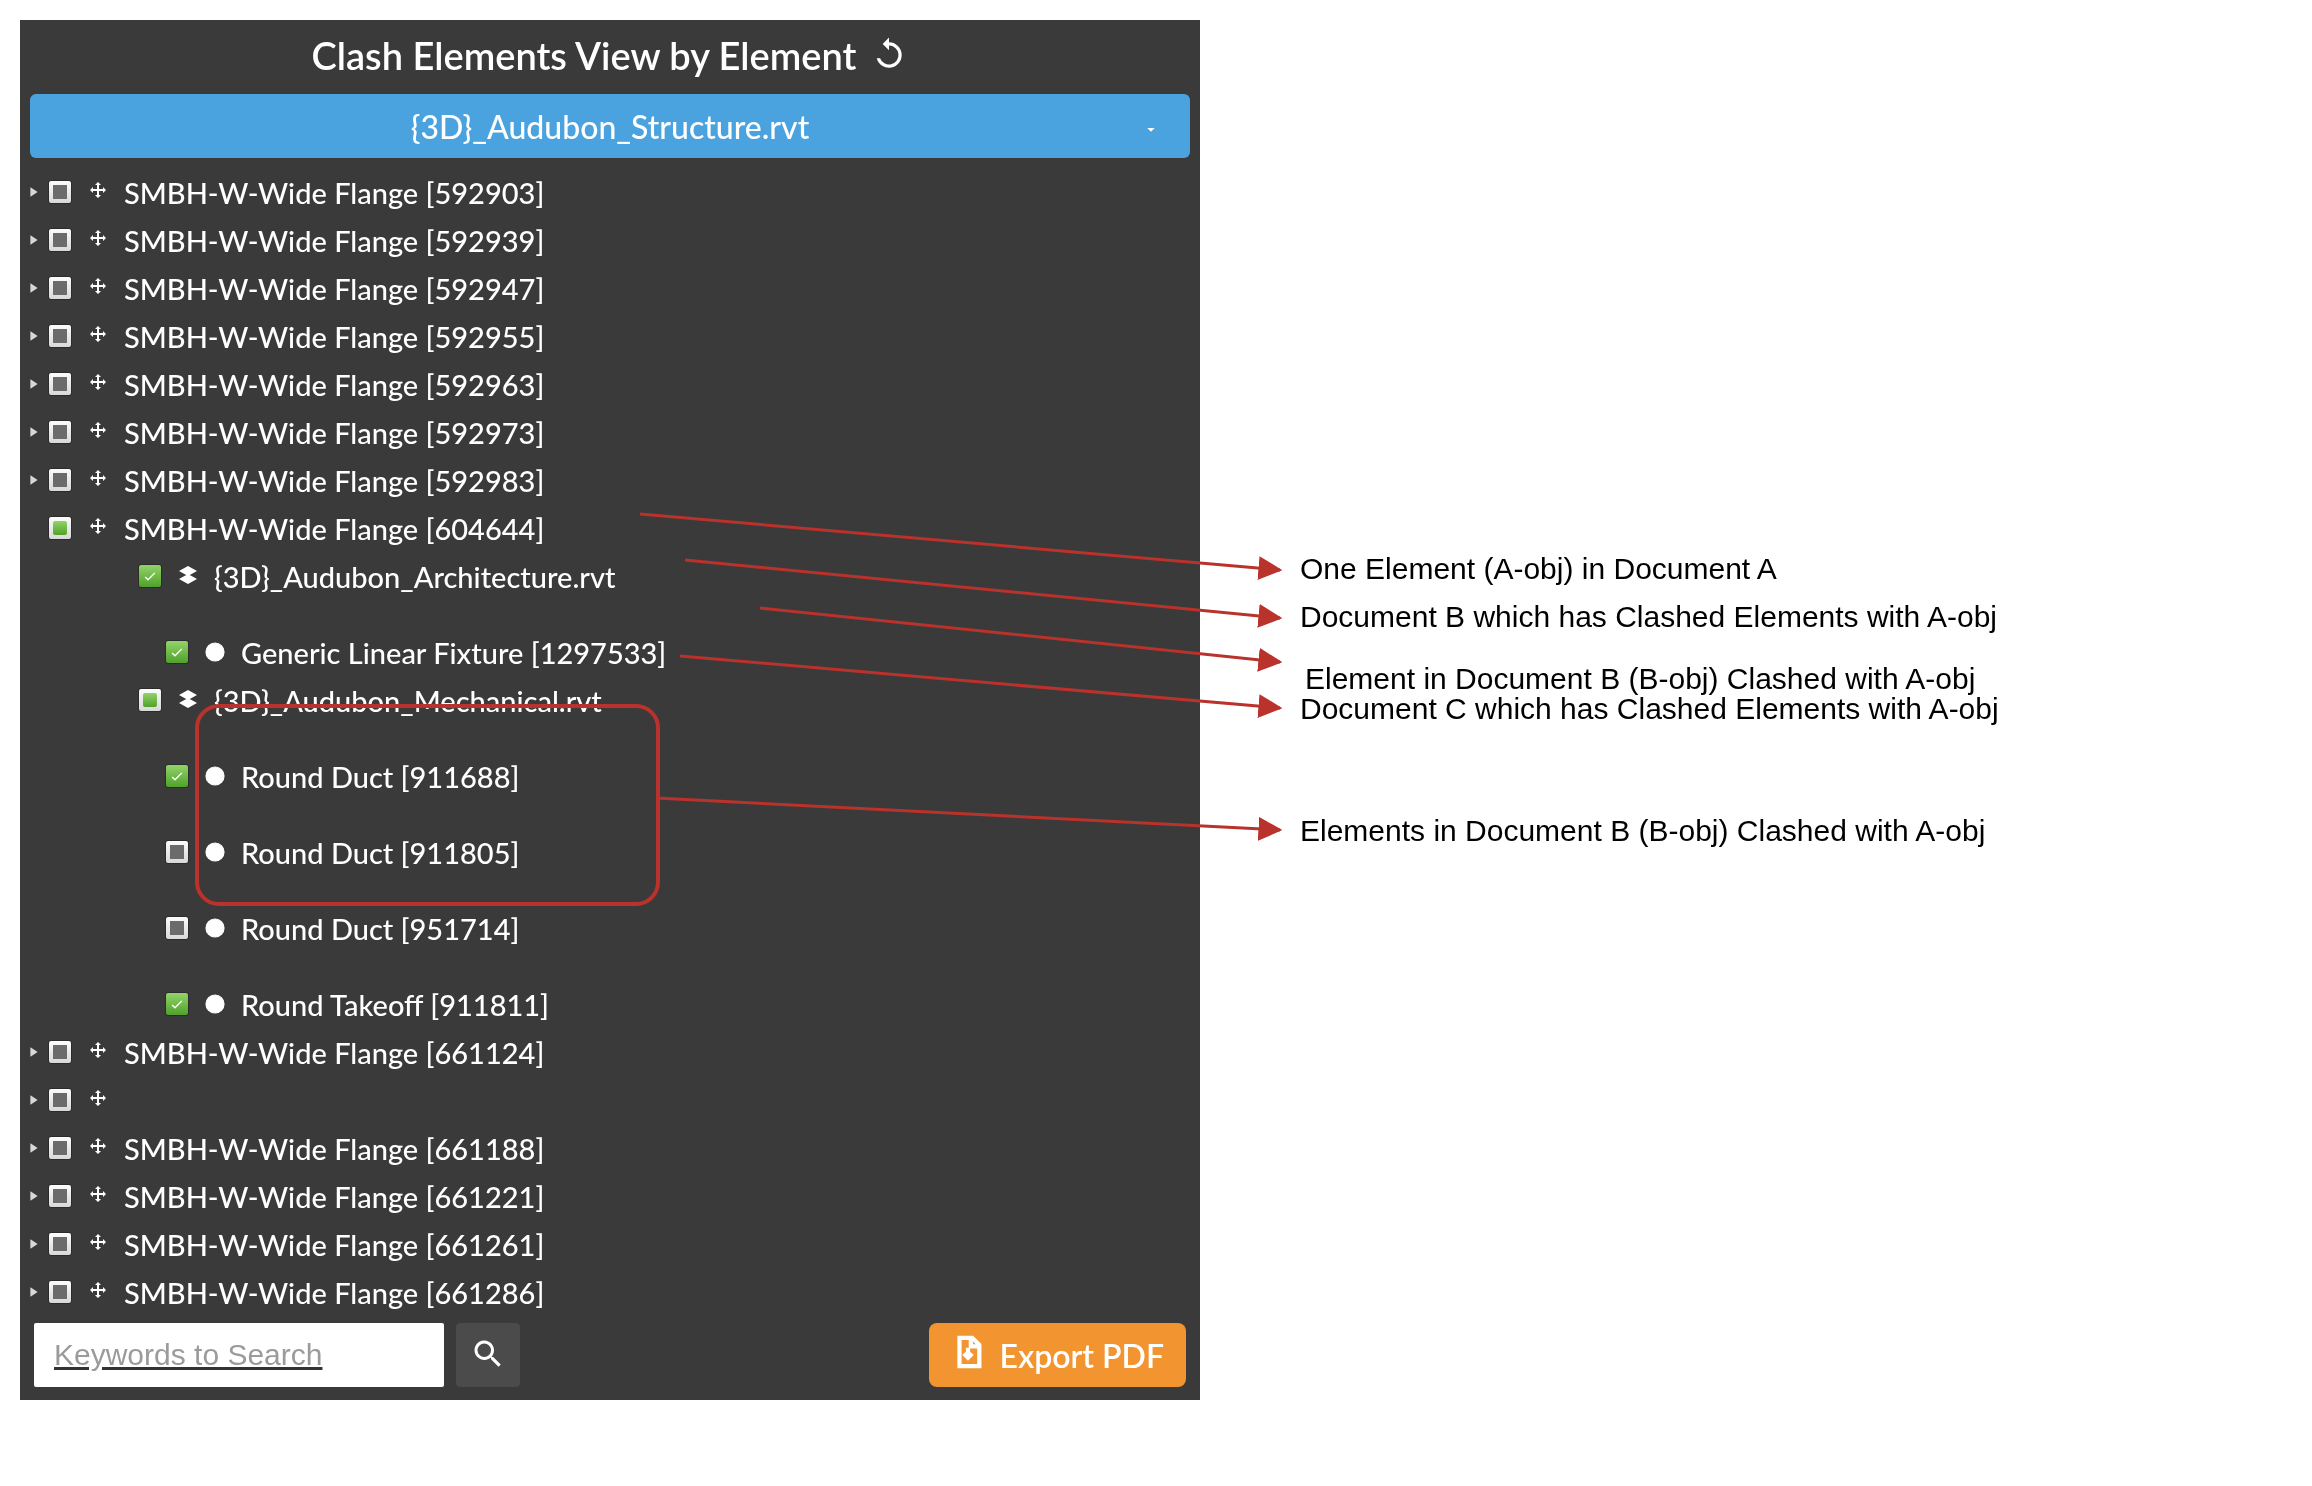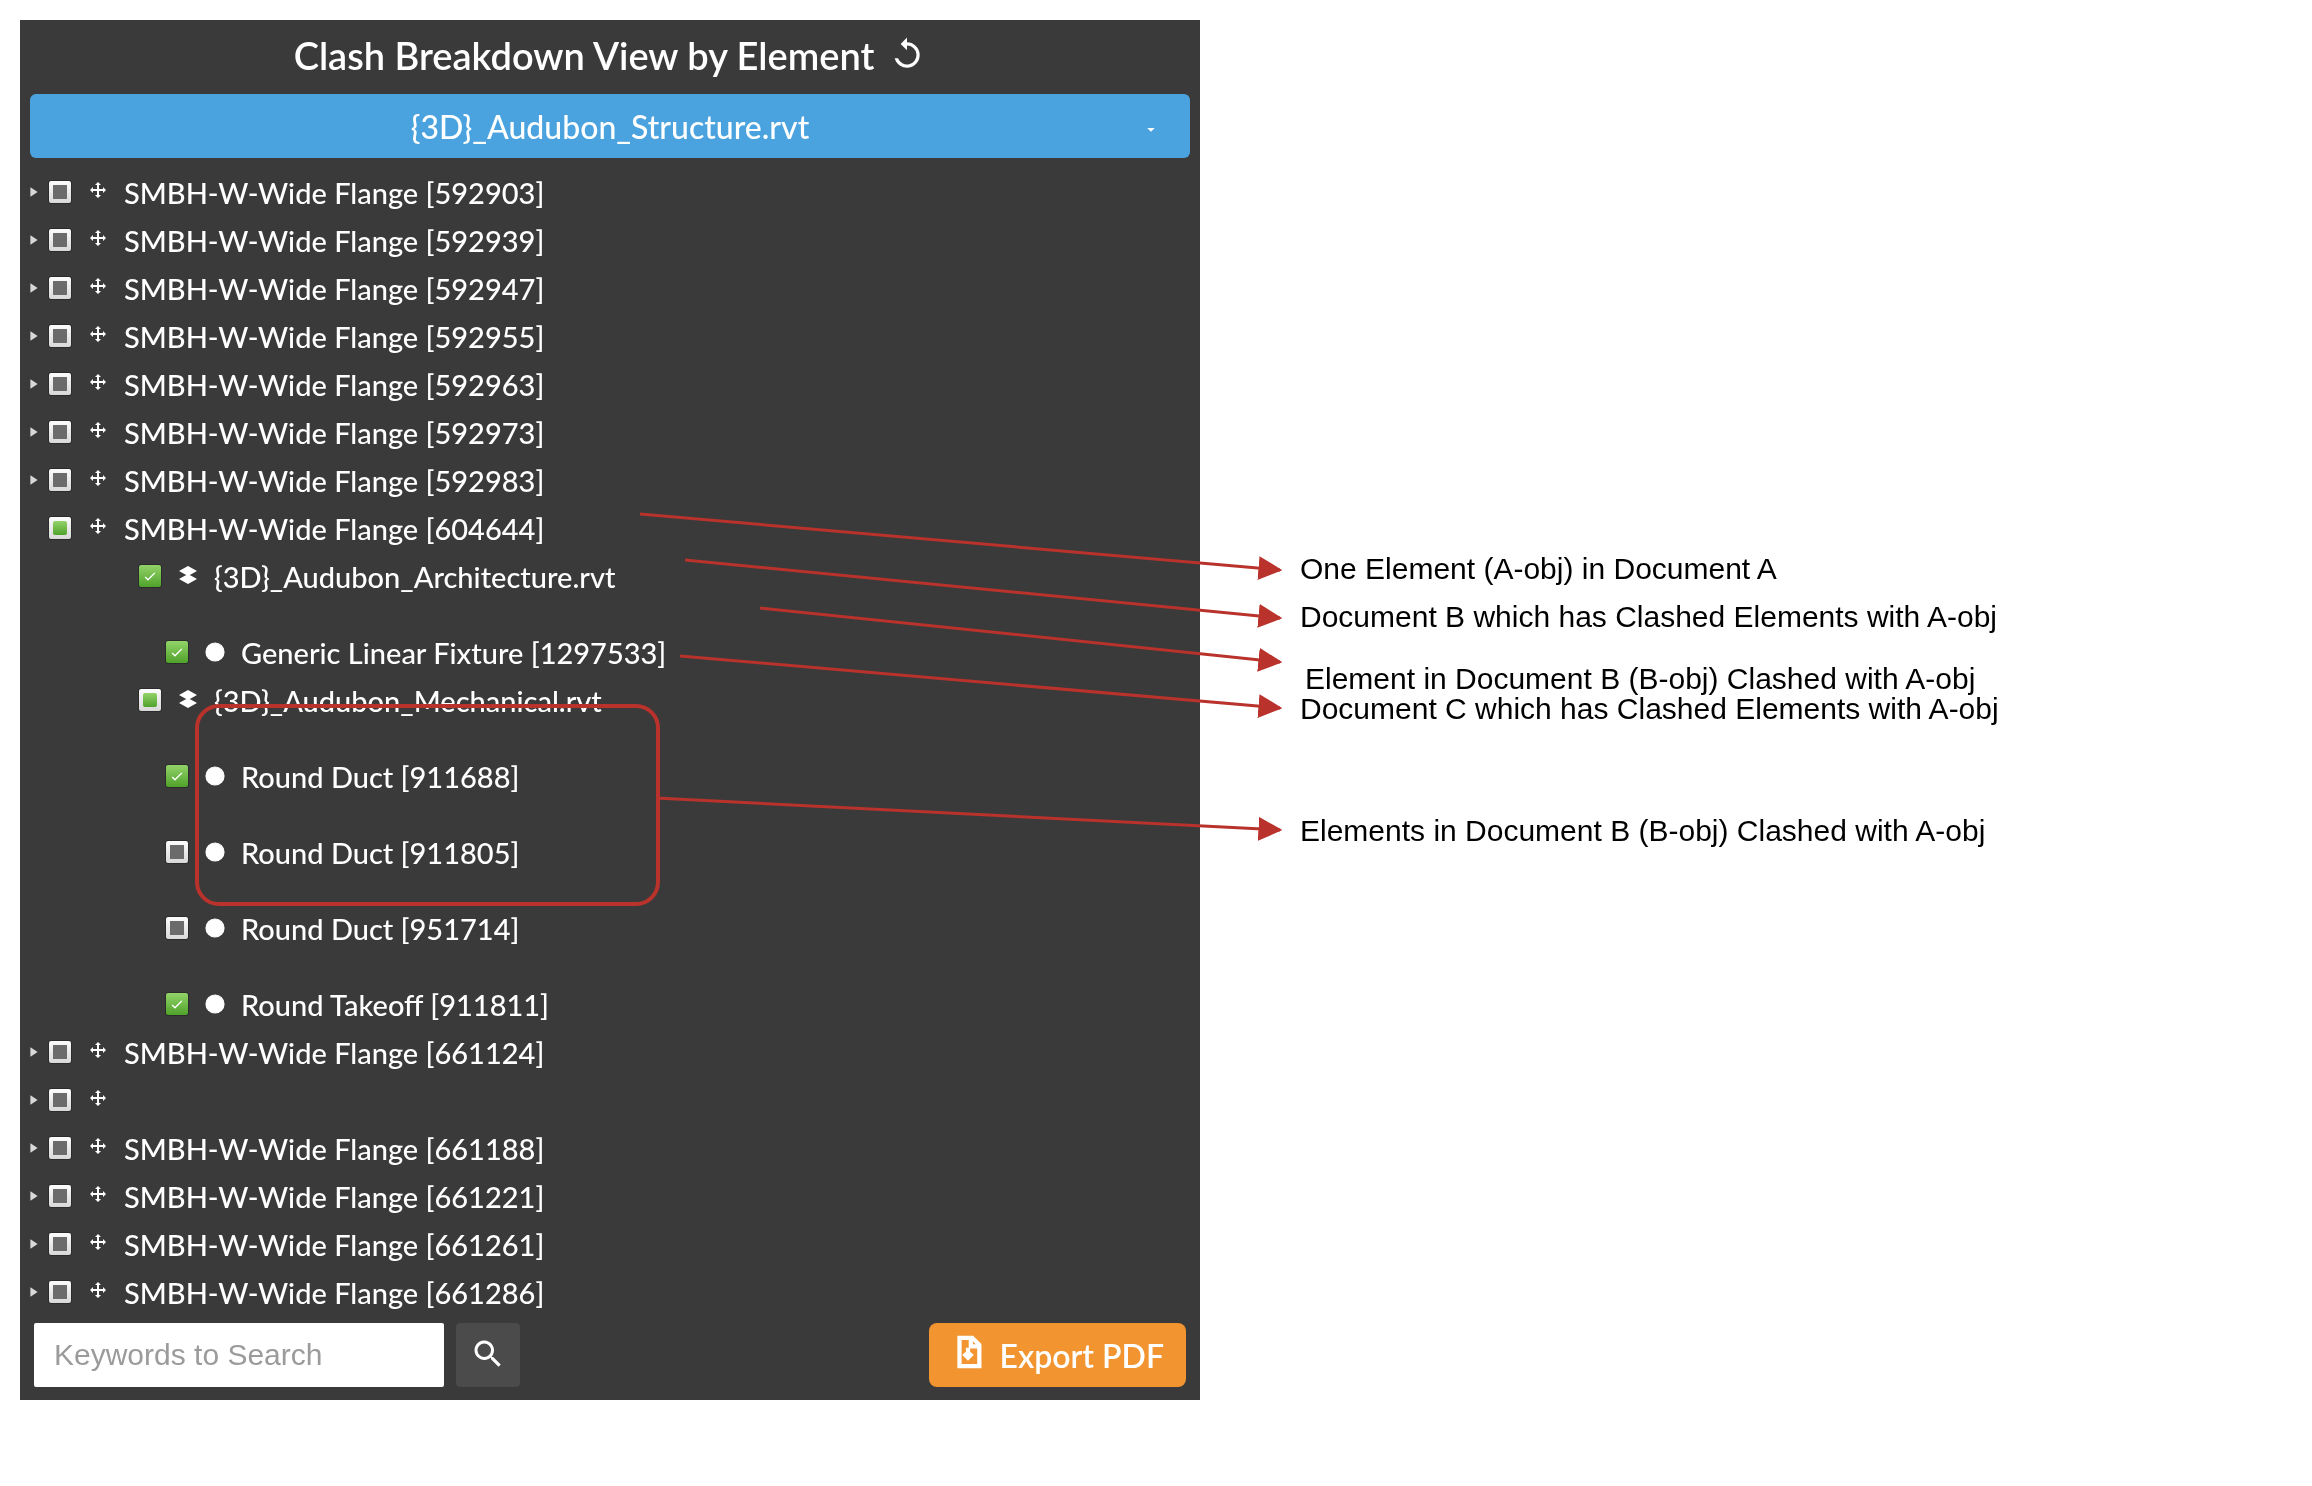--- a/index.html
+++ b/index.html
@@ -49,40 +49,40 @@
   .ind-1{padding-left:90px;}
   .ind-2{padding-left:117px;margin-top:28px;}
 
   .callout-box{
     position:absolute;border:4px solid #b9322b;border-radius:24px;pointer-events:none;
   }
 
   
   .footer{position:absolute;left:0;bottom:0;right:0;height:90px;display:flex;align-items:center;padding:0 14px;gap:12px;}
   .search-box{width:410px;height:64px;background:#fff;border-radius:2px;display:flex;align-items:center;padding:0 18px;}
-  .search-box input{border:none;outline:none;width:100%;font-size:30px;color:#333;background:transparent;}
+  .search-box input{border:none;outline:none;width:100%;font-size:30px;color:#333;background:transparent;text-decoration:underline;}
   .search-box input::placeholder{color:#9b9b9b;}
   .search-btn{width:64px;height:64px;border-radius:4px;background:#4b4b4b;display:flex;align-items:center;justify-content:center;cursor:pointer;}
   .search-btn svg{width:36px;height:36px;fill:#fff;}
   .spacer{flex:1;}
   .export-btn{height:64px;padding:0 22px;border-radius:8px;background:#f2942f;display:flex;align-items:center;gap:14px;color:#fff;font-size:32px;font-weight:600;cursor:pointer;}
   .export-btn svg{width:34px;height:34px;fill:none;stroke:#fff;stroke-width:3;}
 
   
   .annot{position:absolute;font-size:30px;color:#000;font-weight:400;font-family:'Helvetica Neue',Arial,sans-serif;}
   svg.arrows{position:absolute;left:0;top:0;width:2312px;height:1486px;pointer-events:none;}
 </style>
 </head>
 <body>
 
 <div class="stage">
 
   <div class="panel">
     <div class="panel-title">
-      <span>Clash Breakdown View by Element</span>
+      <span>Clash Elements View by Element</span>
       <span class="refresh-icon">
         <svg viewBox="0 0 24 24">
             <path d="M12 4V1L8 5l4 4V6a6 6 0 1 1-5.65 8H4.26A8 8 0 1 0 12 4z"></path>
           </svg>
       </span>
     </div>
 
     <div class="dropdown">
       <span>{3D}_Audubon_Structure.rvt</span>
       <span class="caret">

